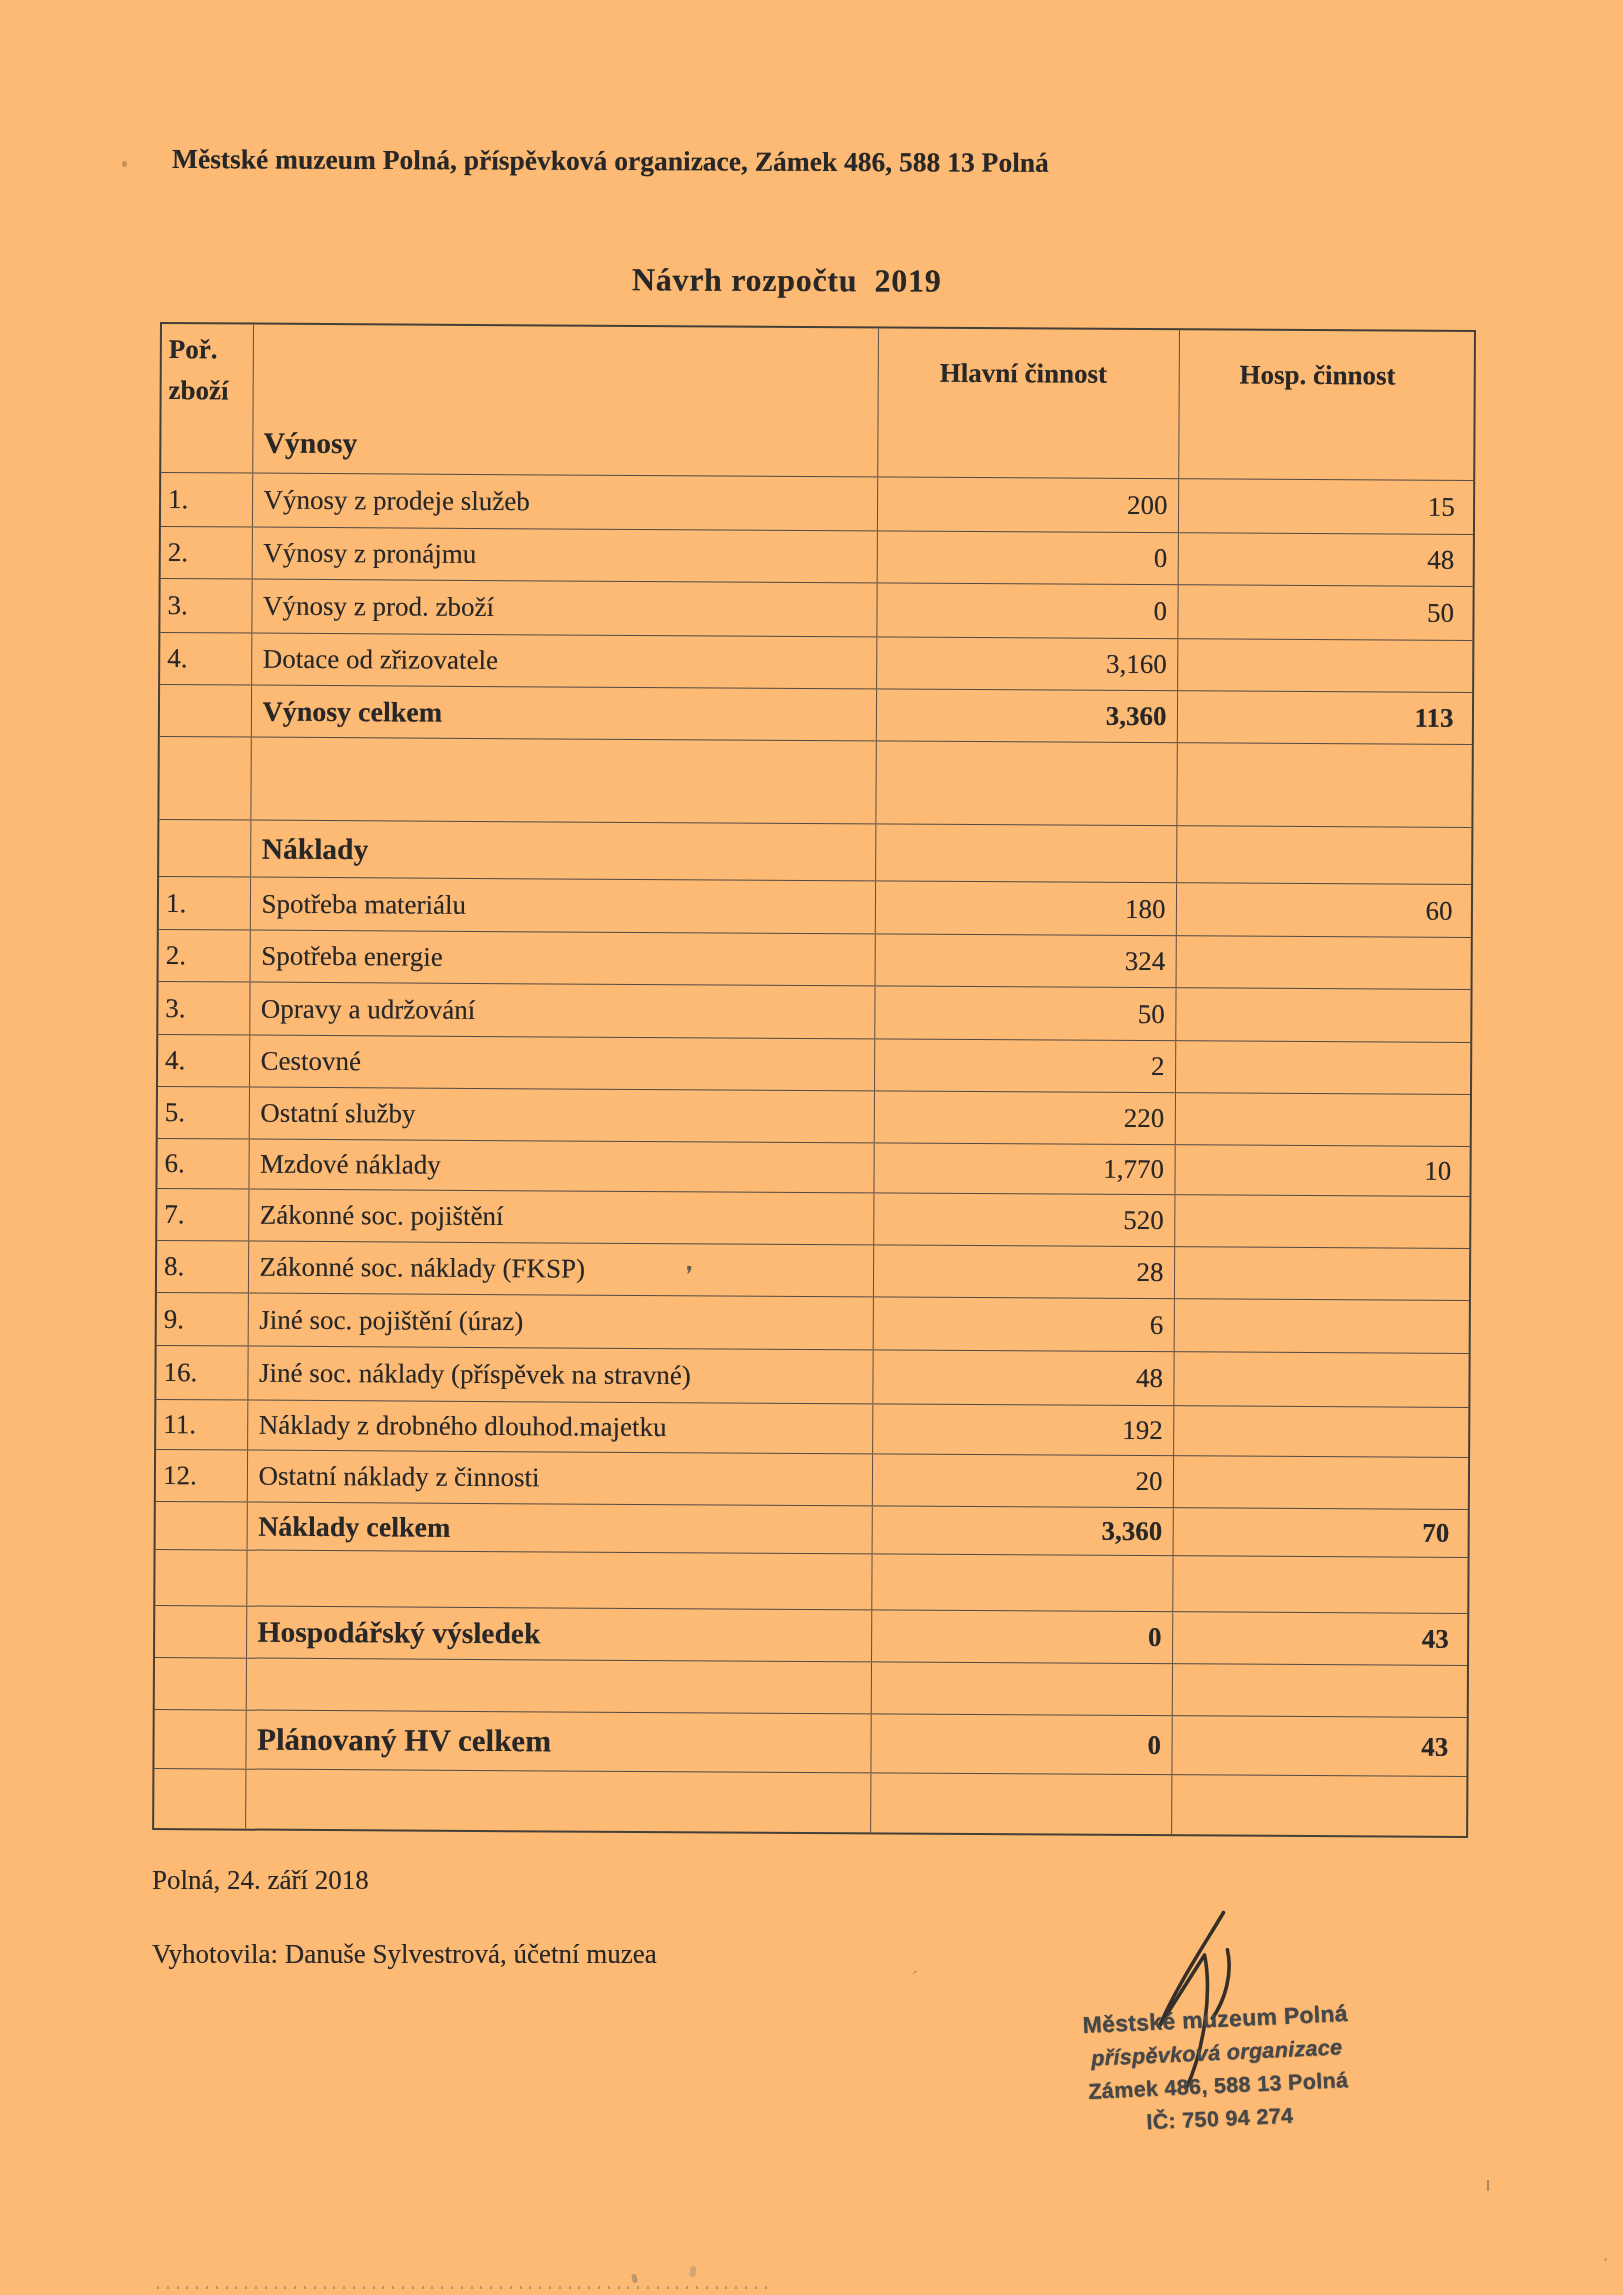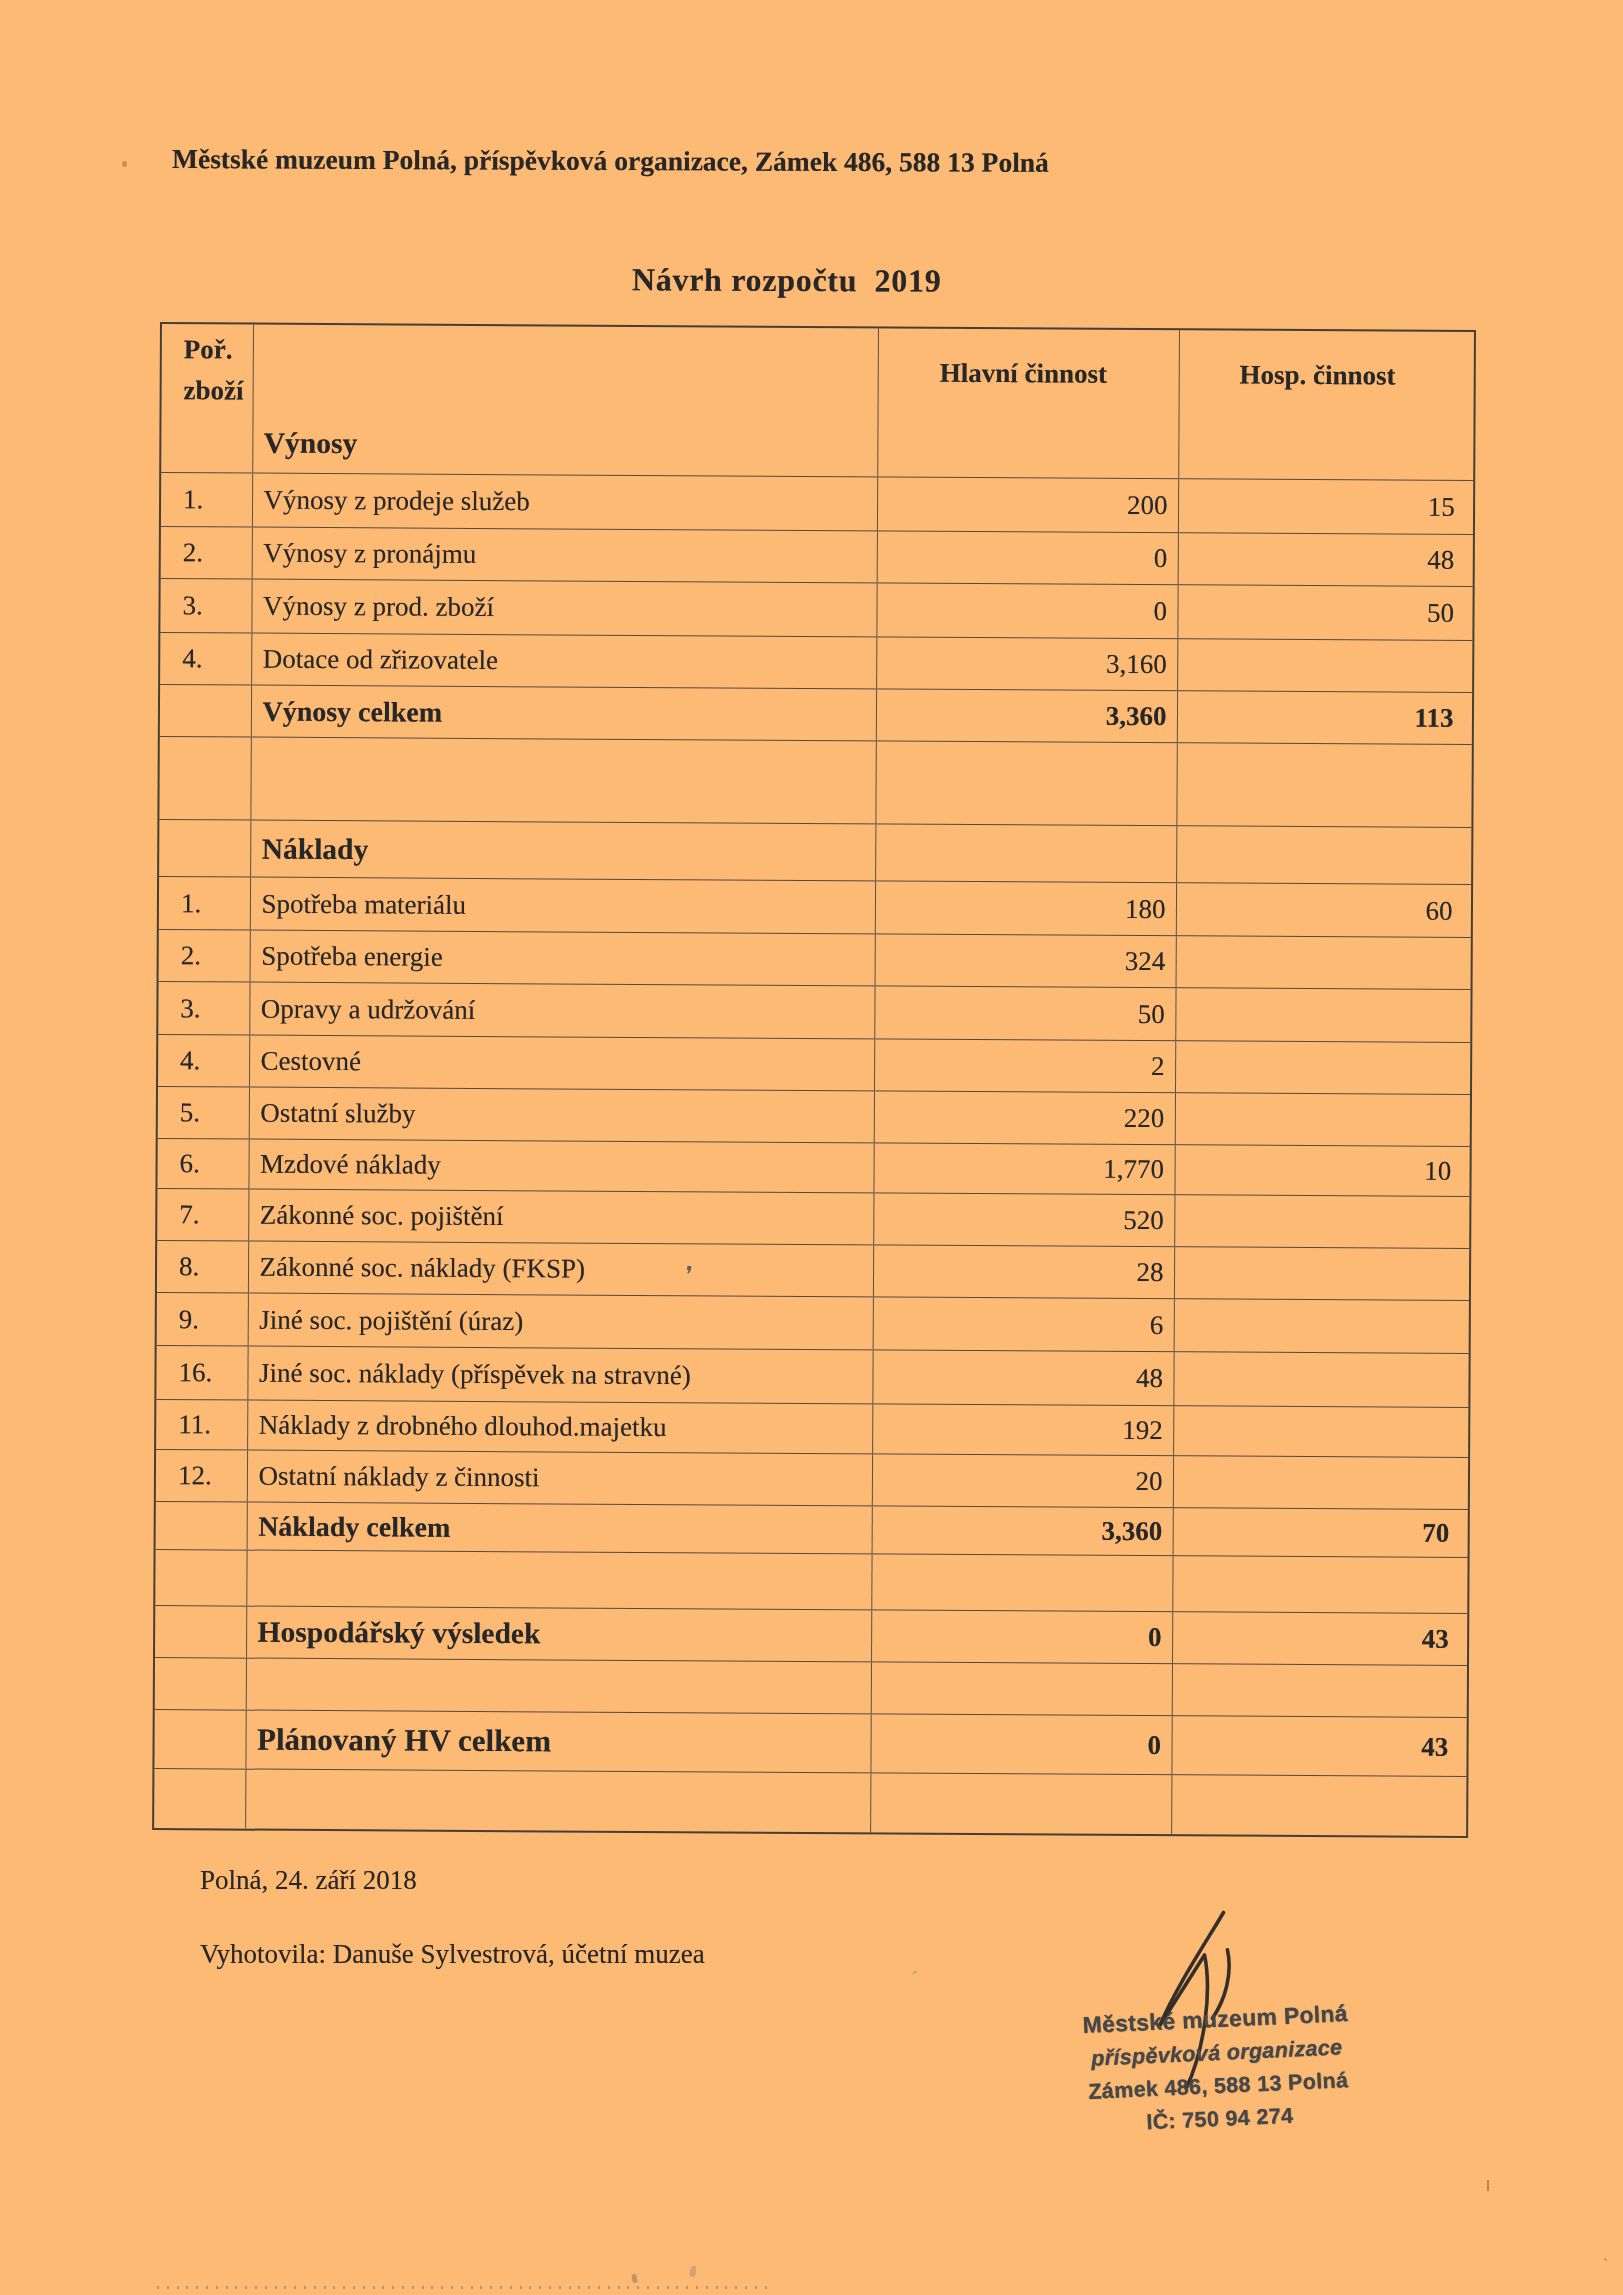--- a/index.html
+++ b/index.html
@@ -46,41 +46,41 @@
     align-items:stretch;
   }
   .trow:first-child{border-top:none;}
   .tcell{
     display:flex;align-items:center;
     box-sizing:border-box;
     overflow:visible;
     font-size:27px;
   }
   .tcell + .tcell{ border-left:1.3px solid rgba(62,62,62,.85); }
-  .c-num{ padding-left:22px;font-family:Liberation Serif, serif; }
+  .c-num{ padding-left:7px;font-family:Liberation Serif, serif; }
   .c-label{ padding-left:10.5px; }
   .c-main{ justify-content:flex-end; padding-right:10.5px; }
   .c-hosp{ justify-content:flex-end; padding-right:14.4px; }
 
   .thead{ height:89px; }
   .thead .c-num{ align-items:flex-start; padding-top:5.2px; font-weight:bold; line-height:1.5; }
   .thead .c-main,.thead .c-hosp{ justify-content:center; font-weight:bold; }
 
   .row-section .c-label{ font-weight:bold; font-size:29.5px; }
   .row-total .c-label{ font-weight:bold; font-size:28px; }
   .row-total .c-main,.row-total .c-hosp{ font-weight:bold; }
   .row-total-lg .c-label{ font-weight:bold; font-size:29.5px; }
   .row-total-lg .c-main,.row-total-lg .c-hosp{ font-weight:bold; }
   .row-total-xl .c-label{ font-weight:bold; font-size:31px; }
   .row-total-xl .c-main,.row-total-xl .c-hosp{ font-weight:bold; }
 
   
   .footer-line{
     position:absolute;left:152px;
-    font-size:27px;white-space:pre;margin-left:48px;
+    font-size:27px;white-space:pre;
   }
   #footer-date{ top:1865px; }
   #footer-prepared{ top:1939px; }
   #footer-approved{ top:2011px; }
 
   
   .stamp{
     position:absolute;left:1067px;top:2003px;width:301px;
     transform:rotate(-2.6deg);
     text-align:center;

